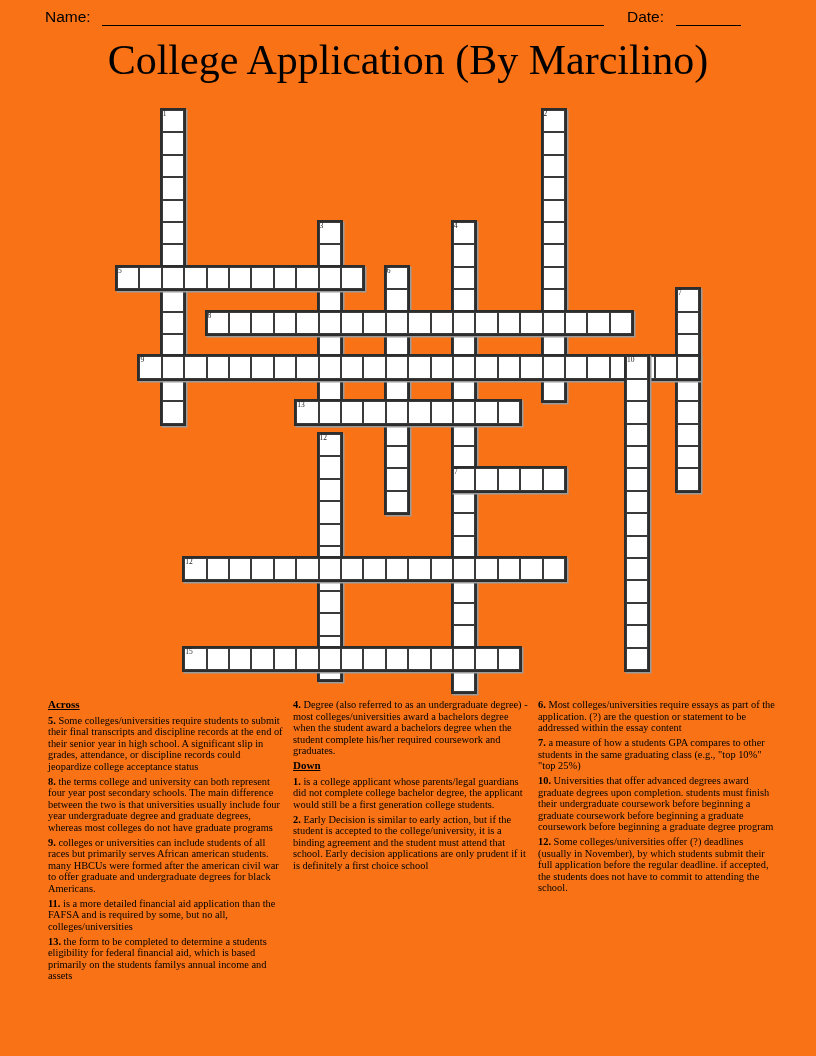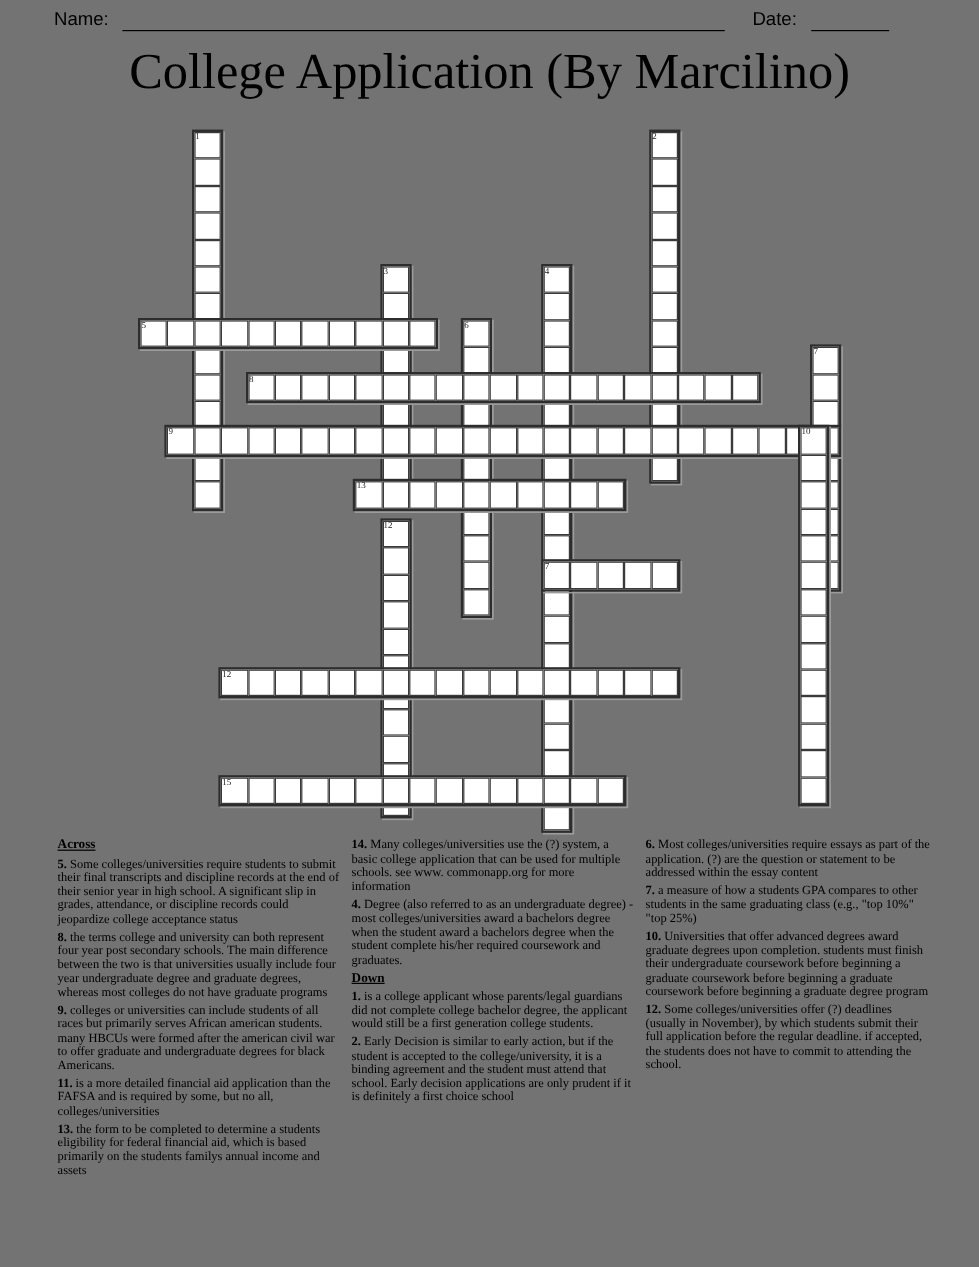--- a/index.html
+++ b/index.html
@@ -1,16 +1,16 @@
 <!DOCTYPE html>
 <html><head>
 <meta charset="utf-8">
 <style>
   html,body{margin:0;padding:0;background:#fff;}
-  .page{position:relative;width:816px;height:1056px;background:#737373;overflow:hidden;
+  .page{position:relative;width:816px;height:1056px;background:#f97316;overflow:hidden;
         font-family:"Liberation Serif",serif;color:#000;}
   
   .hdr-label{position:absolute;font-family:"Liberation Sans",sans-serif;font-size:15.5px;top:8px;}
   .hdr-line{position:absolute;top:8px;height:17px;border-bottom:1.6px solid #000;}
   #name-line{left:102px;width:502px;}
   #date-line{left:676px;width:65px;}
   
   .title{position:absolute;top:36px;left:0;width:816px;text-align:center;
          font-size:42px;font-weight:normal;margin:0;font-family:"Liberation Serif",serif;}
   
@@ -193,21 +193,21 @@
         <div class="cell" style="left: 380.8px; top: 0px; width: 22.4px; height: 22.4px;"></div>
         <div class="cell" style="left: 403.2px; top: 0px; width: 22.4px; height: 22.4px;"></div>
         <div class="cell" style="left: 425.6px; top: 0px; width: 22.4px; height: 22.4px;"></div>
         <div class="cell" style="left: 448px; top: 0px; width: 22.4px; height: 22.4px;"></div>
         <div class="cell" style="left: 470.4px; top: 0px; width: 22.4px; height: 22.4px;"></div>
         <div class="cell" style="left: 492.8px; top: 0px; width: 22.4px; height: 22.4px;"></div>
         <div class="cell" style="left: 515.2px; top: 0px; width: 22.4px; height: 22.4px;"></div>
         <div class="cell" style="left: 537.6px; top: 0px; width: 22.4px; height: 22.4px;"></div>
         <span class="wnum">9</span>
       </div>
-      <div class="word" style="left: 665px; top: 354.4px; width: 22.4px; height: 313.6px;">
+      <div class="word" style="left: 624px; top: 354.4px; width: 22.4px; height: 313.6px;">
         <div class="cell" style="left: 0px; top: 0px; width: 22.4px; height: 22.4px;"></div>
         <div class="cell" style="left: 0px; top: 22.4px; width: 22.4px; height: 22.4px;"></div>
         <div class="cell" style="left: 0px; top: 44.8px; width: 22.4px; height: 22.4px;"></div>
         <div class="cell" style="left: 0px; top: 67.2px; width: 22.4px; height: 22.4px;"></div>
         <div class="cell" style="left: 0px; top: 89.6px; width: 22.4px; height: 22.4px;"></div>
         <div class="cell" style="left: 0px; top: 112px; width: 22.4px; height: 22.4px;"></div>
         <div class="cell" style="left: 0px; top: 134.4px; width: 22.4px; height: 22.4px;"></div>
         <div class="cell" style="left: 0px; top: 156.8px; width: 22.4px; height: 22.4px;"></div>
         <div class="cell" style="left: 0px; top: 179.2px; width: 22.4px; height: 22.4px;"></div>
         <div class="cell" style="left: 0px; top: 201.6px; width: 22.4px; height: 22.4px;"></div>
@@ -294,21 +294,20 @@
 
   <div class="clue-col" id="clue-col-1">
       <div class="clue-header">Across</div>
       <div class="clue"><span class="cnum">5.</span> Some colleges/universities require students to submit their final transcripts and discipline records at the end of their senior year in high school. A significant slip in grades, attendance, or discipline records could jeopardize college acceptance status</div>
       <div class="clue"><span class="cnum">8.</span> the terms college and university can both represent four year post secondary schools. The main difference between the two is that universities usually include four year undergraduate degree and graduate degrees, whereas most colleges do not have graduate programs</div>
       <div class="clue"><span class="cnum">9.</span> colleges or universities can include students of all races but primarily serves African american students. many HBCUs were formed after the american civil war to offer graduate and undergraduate degrees for black Americans.</div>
       <div class="clue"><span class="cnum">11.</span> is a more detailed financial aid application than the FAFSA and is required by some, but no all, colleges/universities</div>
       <div class="clue"><span class="cnum">13.</span> the form to be completed to determine a students eligibility for federal financial aid, which is based primarily on the students familys annual income and assets</div>
     </div>
   <div class="clue-col" id="clue-col-2">
-      <div class="clue"><span class="cnum">14.</span> Many colleges/universities use the (?) system, a basic college application that can be used for multiple schools. see www. commonapp.org for more information</div>
       <div class="clue"><span class="cnum">4.</span> Degree (also referred to as an undergraduate degree) - most colleges/universities award a bachelors degree when the student award a bachelors degree when the student complete his/her required coursework and graduates.</div>
       <div class="clue-header">Down</div>
       <div class="clue"><span class="cnum">1.</span> is a college applicant whose parents/legal guardians did not complete college bachelor degree, the applicant would still be a first generation college students.</div>
       <div class="clue"><span class="cnum">2.</span> Early Decision is similar to early action, but if the student is accepted to the college/university, it is a binding agreement and the student must attend that school. Early decision applications are only prudent if it is definitely a first choice school</div>
     </div>
   <div class="clue-col" id="clue-col-3">
       <div class="clue"><span class="cnum">6.</span> Most colleges/universities require essays as part of the application. (?) are the question or statement to be addressed within the essay content</div>
       <div class="clue"><span class="cnum">7.</span> a measure of how a students GPA compares to other students in the same graduating class (e.g., "top 10%" "top 25%)</div>
       <div class="clue"><span class="cnum">10.</span> Universities that offer advanced degrees award graduate degrees upon completion. students must finish their undergraduate coursework before beginning a graduate coursework before beginning a graduate coursework before beginning a graduate degree program</div>
       <div class="clue"><span class="cnum">12.</span> Some colleges/universities offer (?) deadlines (usually in November), by which students submit their full application before the regular deadline. if accepted, the students does not have to commit to attending the school.</div>

